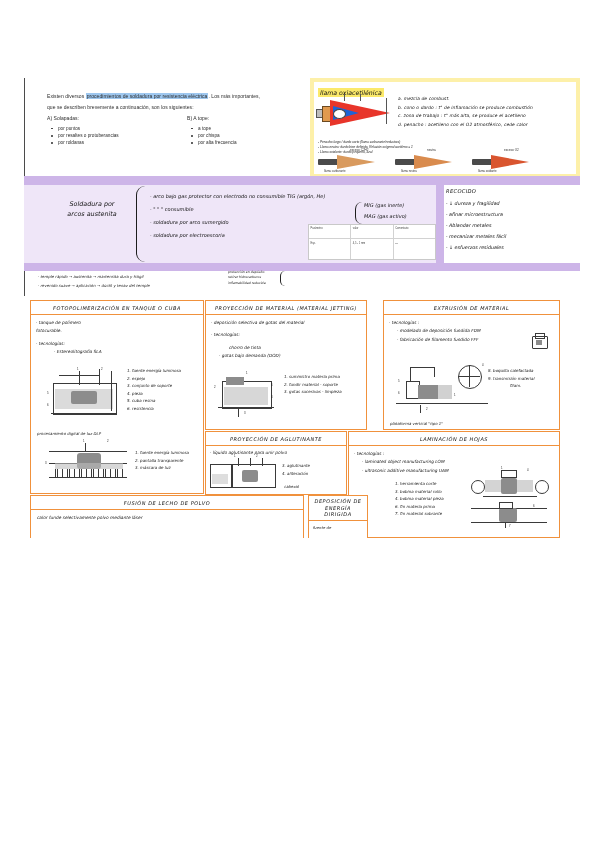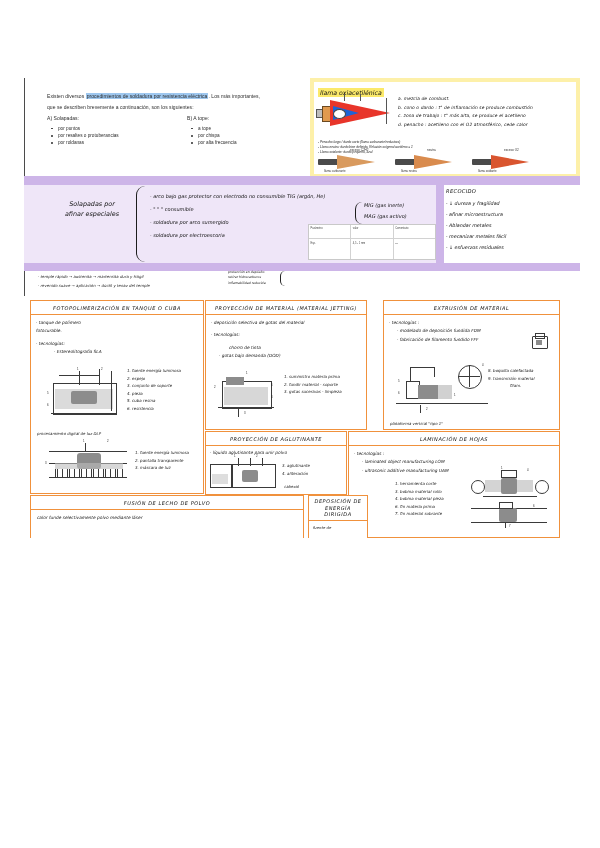--- a/index.html
+++ b/index.html
@@ -192,22 +192,22 @@
       <div class="t-cap2">llama oxidante</div>
     </div>
   </div>
 
   <div class="lav1"></div>
   <div class="lav-body"></div>
   <div class="lav-body2"></div>
   <div class="lav2"></div>
 
   <div class="sold-title">
-    <span>Solapadas por</span><br>
-    <span>afinar especiales</span>
+    <span>Soldadura por</span><br>
+    <span>arcos austenita</span>
   </div>
   <div class="brace"></div>
   <div class="arc-list">
     <div>· arco bajo gas protector con  electrodo no consumible    TIG  (argón, He)</div>
     <div>·        "                "                    "            consumible</div>
     <div>· soldadura por arco sumergido</div>
     <div>· soldadura por electroescoria</div>
   </div>
   <div class="brace2"></div>
   <div class="migmag">

